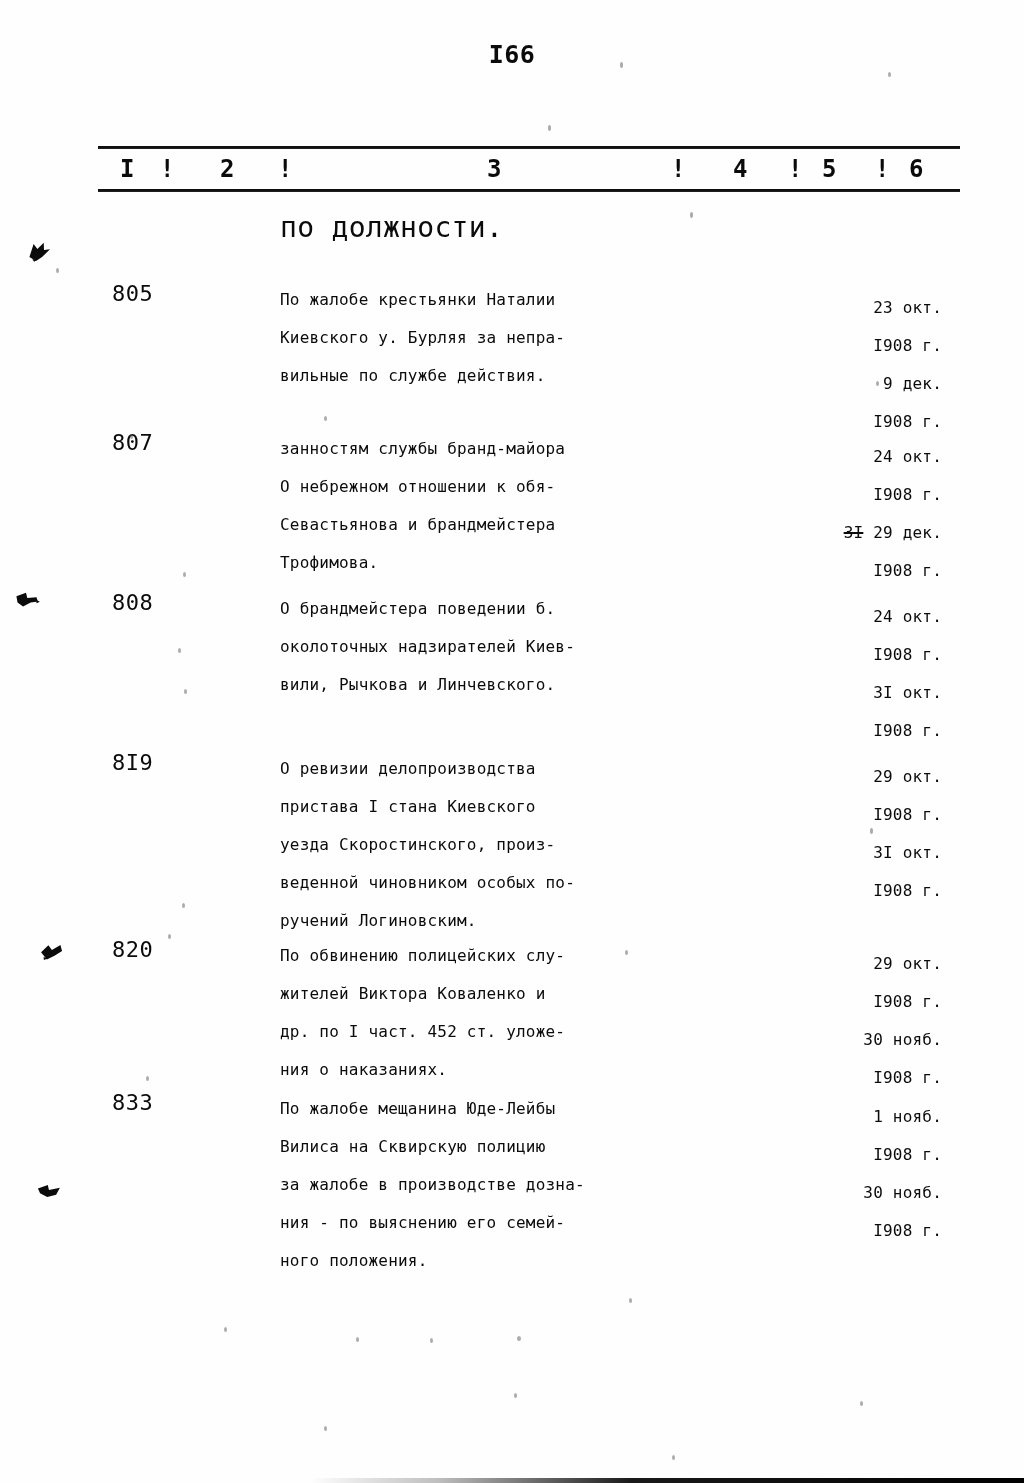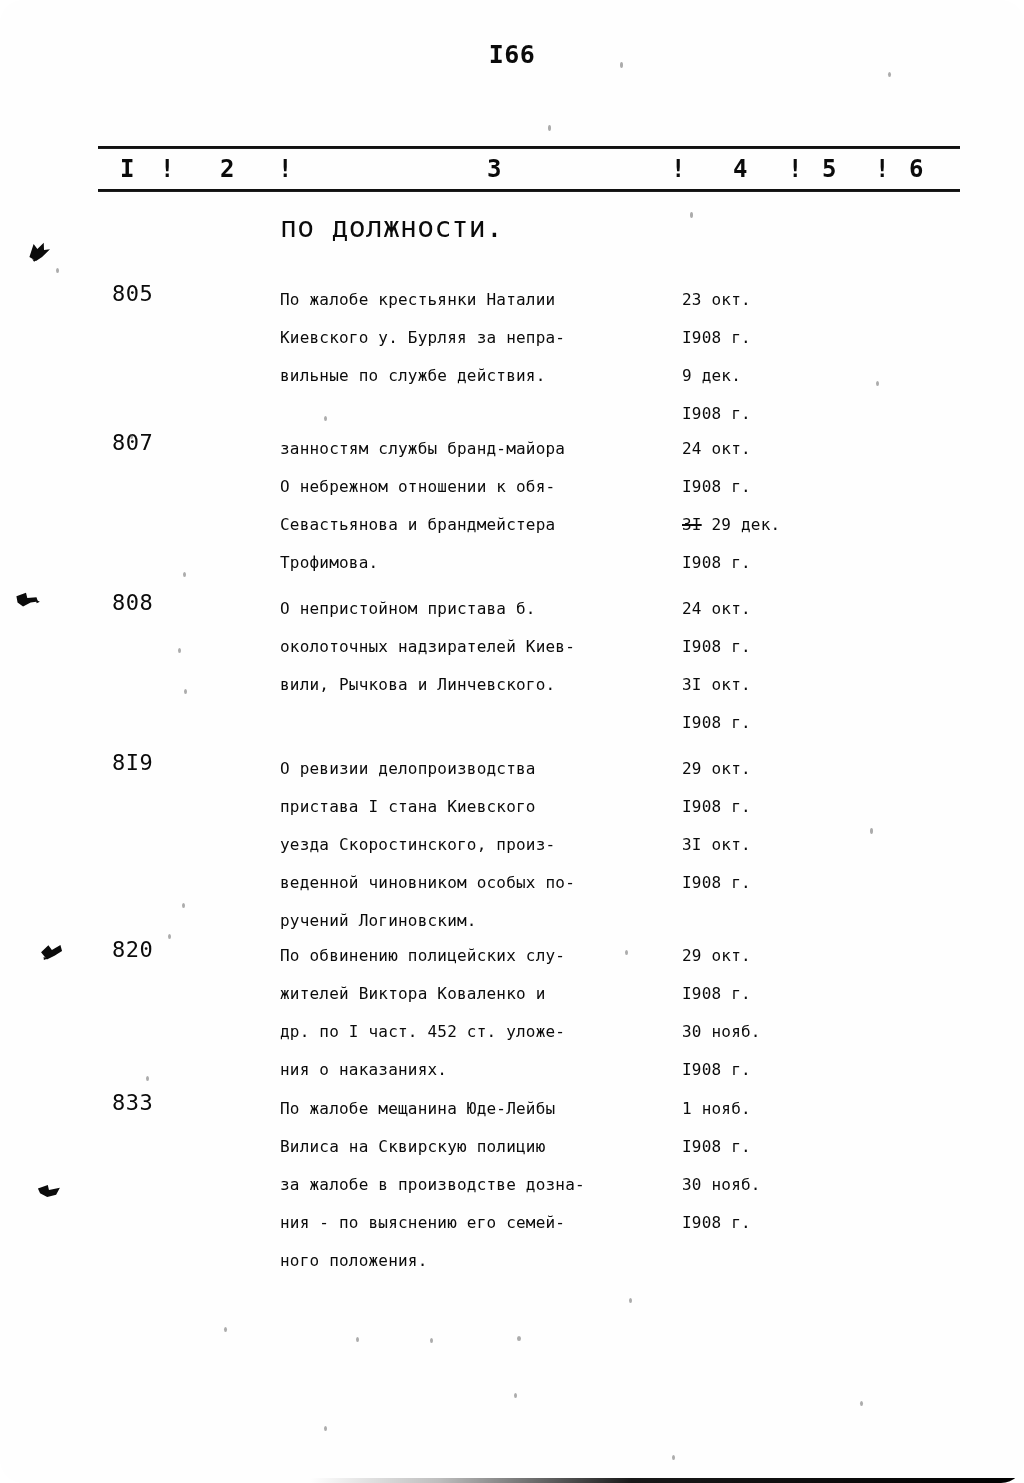--- a/index.html
+++ b/index.html
@@ -8,21 +8,20 @@
     background: #ffffff;
   }
   .page {
     position: relative;
     width: 1024px;
     height: 1483px;
     background: #fefefe;
     overflow: hidden;
     font-family: "DejaVu Sans Mono", "Liberation Mono", monospace;
     color: #0b0b0b;
-    border-radius: 23px;
   }
 
   
   .page-number {
     position: absolute;
     left: 0;
     top: 40px;
     width: 1024px;
     text-align: center;
     font-size: 25px;
@@ -95,22 +94,23 @@
   }
   .entry .desc {
     position: absolute;
     left: 280px;
     top: 0;
     width: 400px;
   }
   .entry .dates {
     position: absolute;
     left: 682px;
-    top: 0;
+    top: 8px;
     width: 260px;
+    text-align: right;
   }
   .ln {
     display: block;
     font-size: 16px;
     line-height: 38px;
     white-space: pre;
     letter-spacing: .2px;
   }
   .strike {
     text-decoration: line-through;
@@ -195,21 +195,21 @@
       <span class="ln">24 окт.</span>
       <span class="ln">I908 г.</span>
       <span class="ln"><span class="strike">ЗI</span><span> 29 дек.</span></span>
       <span class="ln">I908 г.</span>
     </div>
   </div>
 
   <div class="entry" style="top:590px">
     <span class="num">808</span>
     <div class="desc">
-      <span class="ln">О непристойном пристава б.</span>
+      <span class="ln">О брандмейстера поведении б.</span>
       <span class="ln">околоточных надзирателей Киев-</span>
       <span class="ln">вили, Рычкова и Линчевского.</span>
     </div>
     <div class="dates">
       <span class="ln">24 окт.</span>
       <span class="ln">I908 г.</span>
       <span class="ln">ЗI окт.</span>
       <span class="ln">I908 г.</span>
     </div>
   </div>

